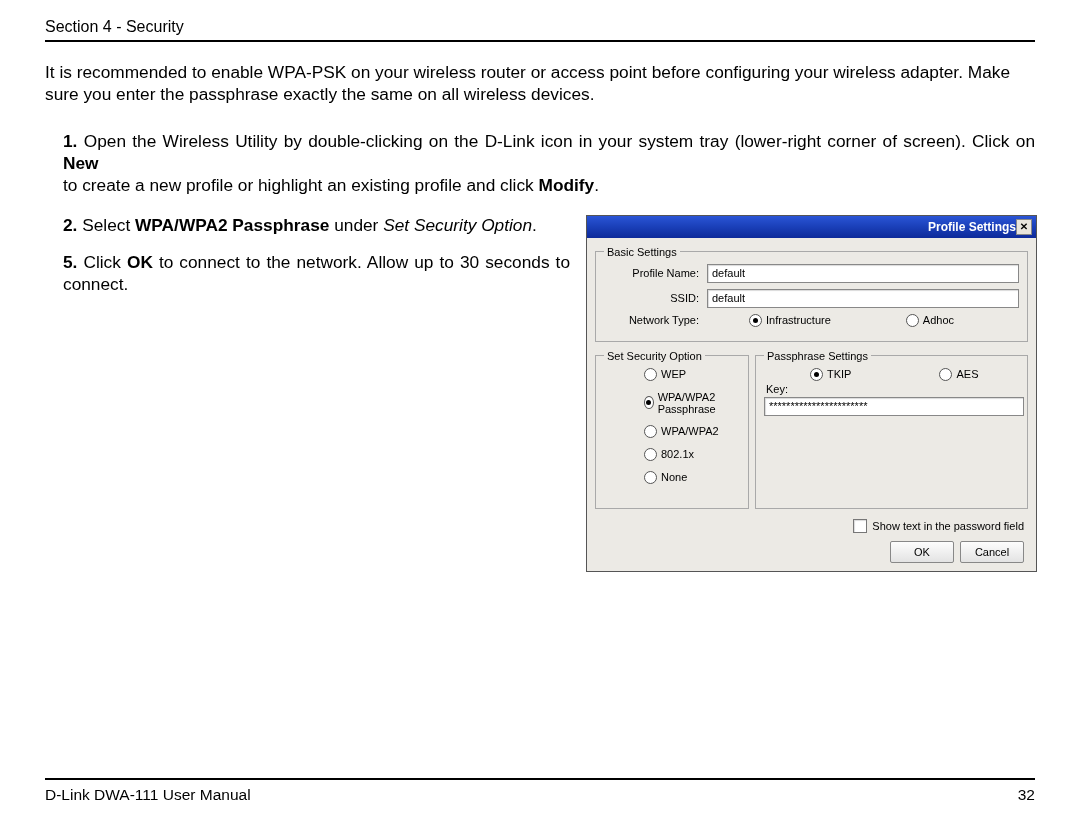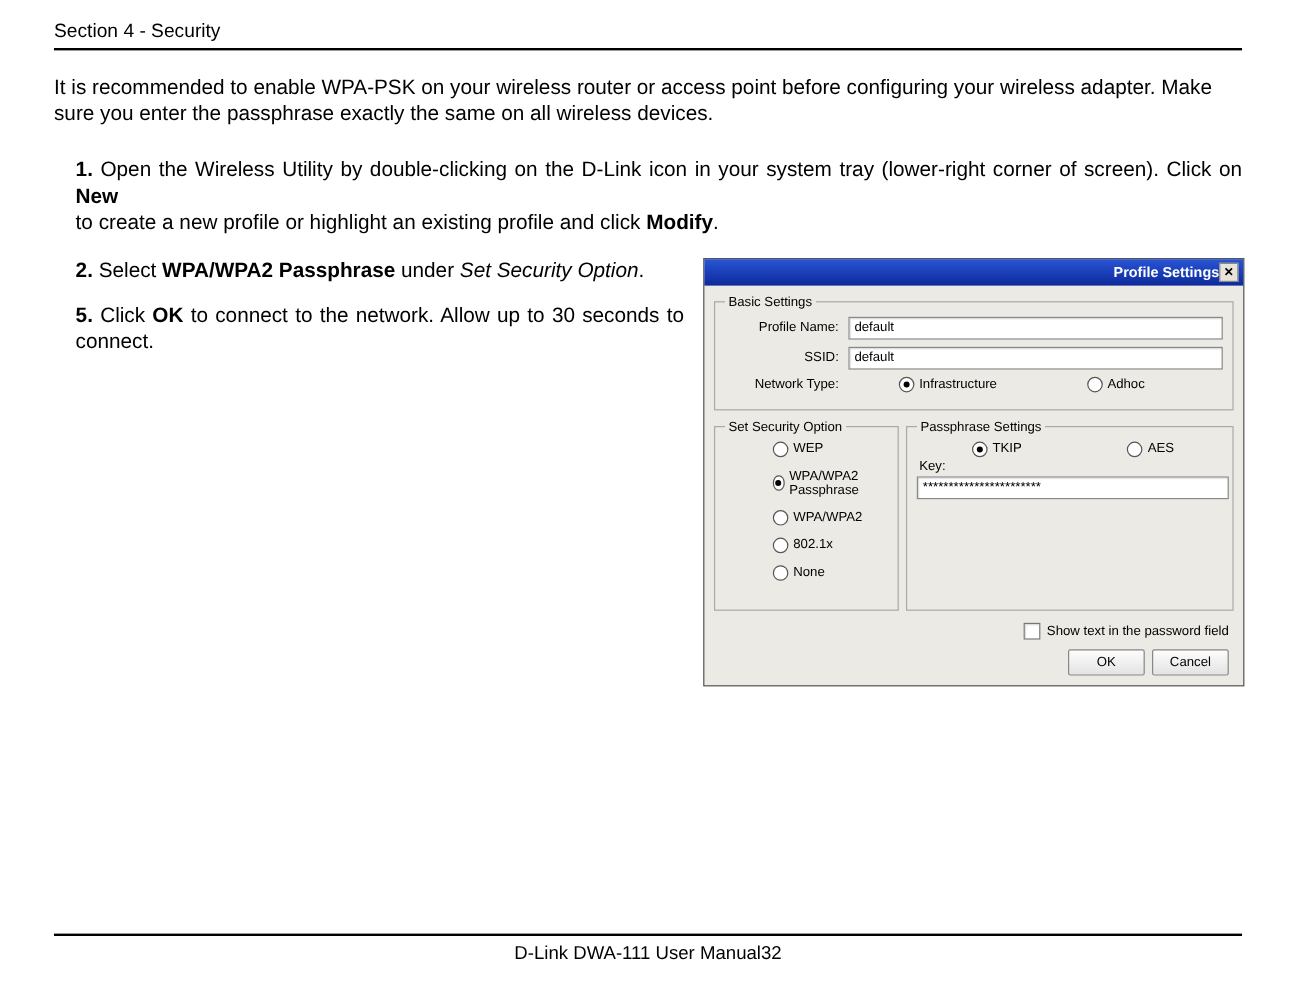--- a/index.html
+++ b/index.html
@@ -201,21 +201,21 @@
   }
   .footer {
     position: absolute;
     left: 45px;
     right: 45px;
     bottom: 30px;
     border-top: 2px solid #000;
     padding-top: 6px;
     font-size: 15.5px;
     display: flex;
-    justify-content: center;
+    justify-content: space-between;
   }
 </style>
 </head>
 <body>
 
 <div class="page">
   <div class="section-header">Section 4 - Security</div>
 
   <div class="intro">It is recommended to enable WPA-PSK on your wireless router or access point before configuring your wireless adapter. Make sure you enter the passphrase exactly the same on all wireless devices.</div>
 

